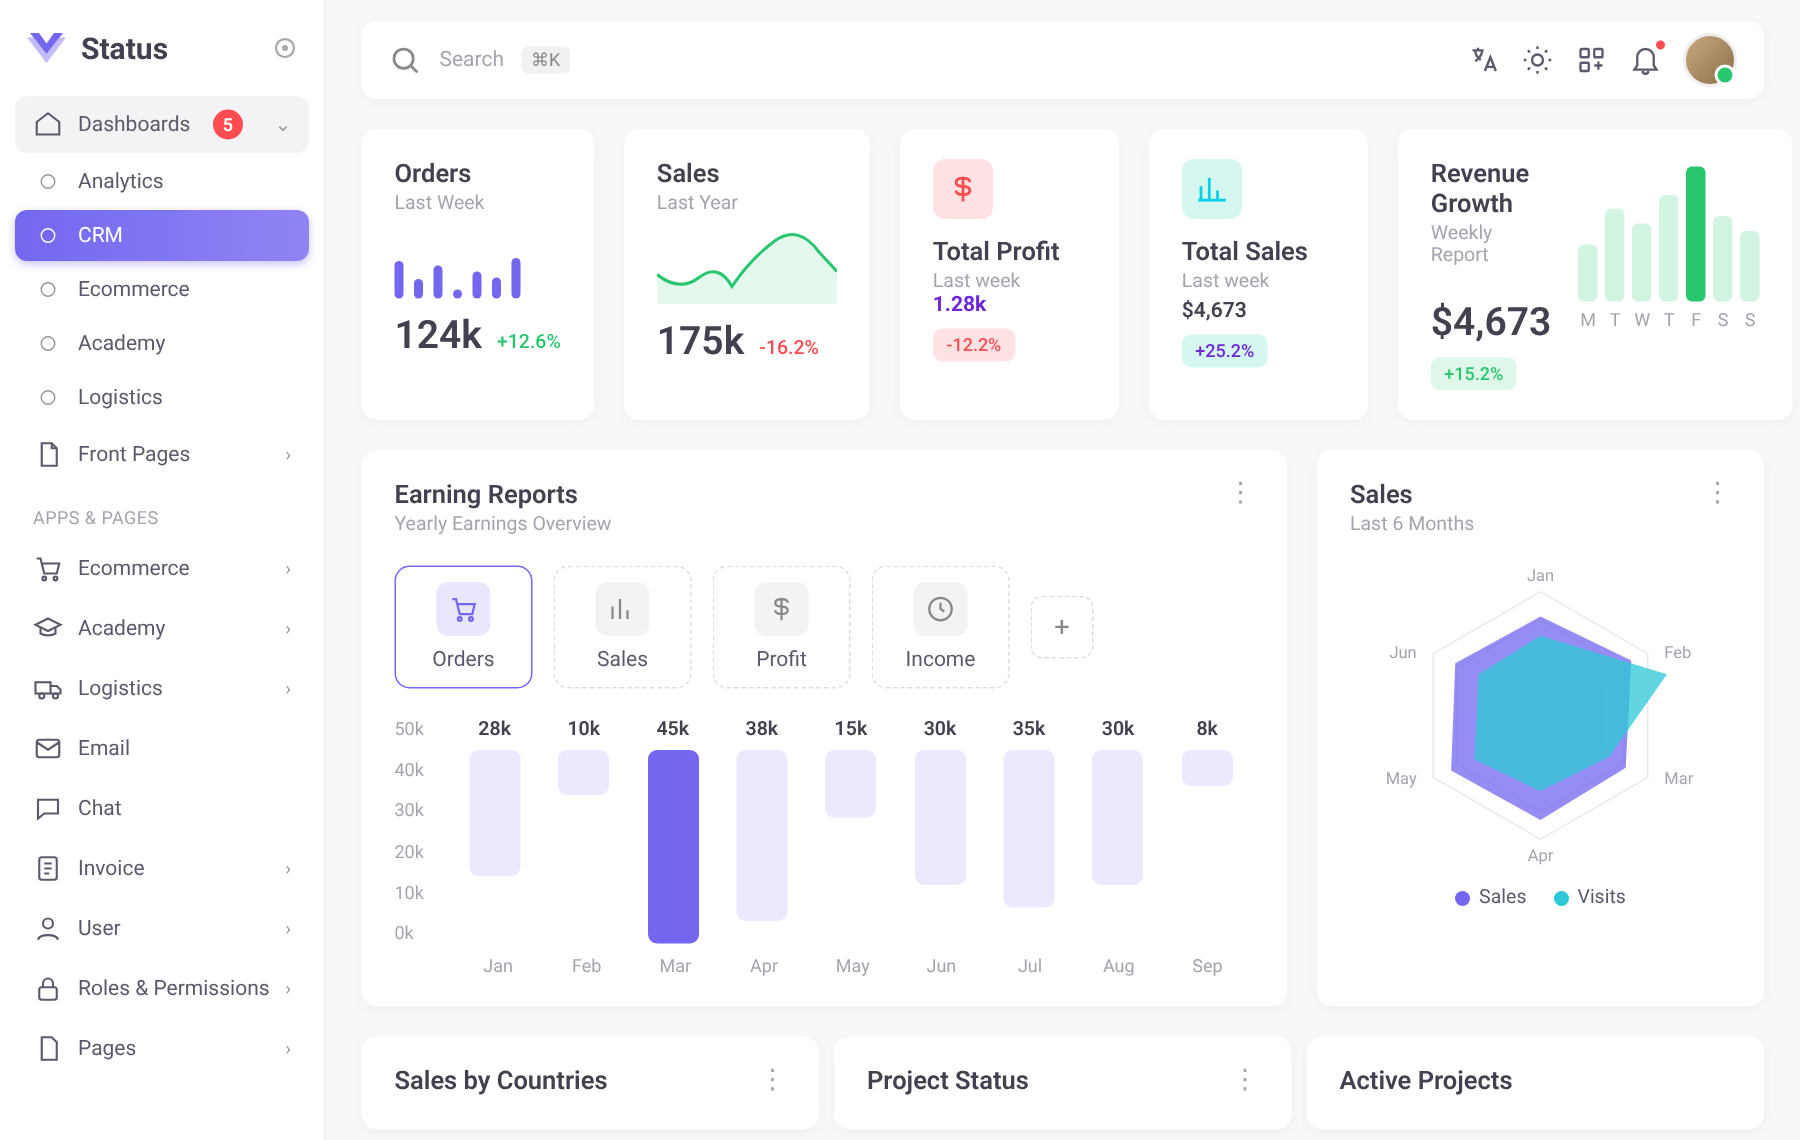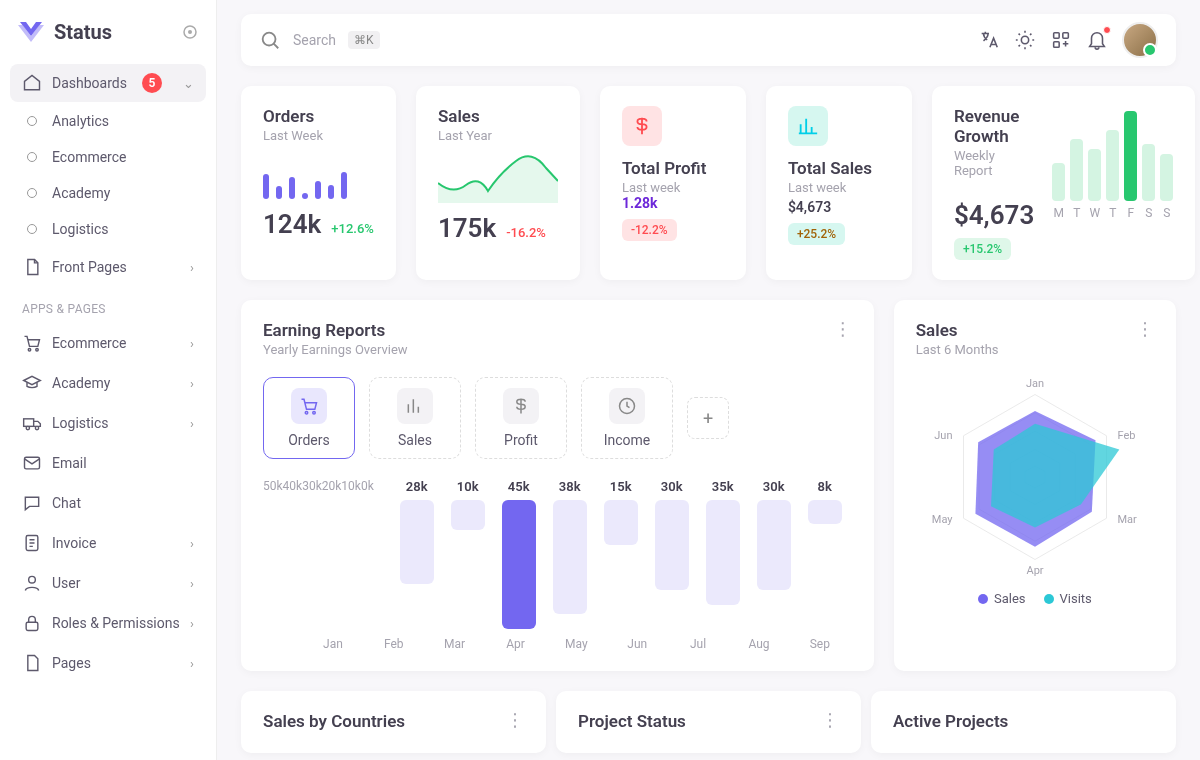--- a/index.html
+++ b/index.html
@@ -33,21 +33,21 @@
 .card-md{flex:0 0 146px}
 .card-wide{flex:1}
 .card h3{font-size:17px;font-weight:600;color:#444050;margin-bottom:2px}
 .card .sub{font-size:13px;color:#a5a3ae}
 .stat-row{display:flex;align-items:baseline;gap:10px;margin-top:8px}
 .stat-big{font-size:26px;font-weight:600;color:#444050}
 .pct-green{color:#28c76f;font-size:13px;font-weight:500}
 .pct-red{color:#ff4c51;font-size:13px;font-weight:500}
 .chip{display:inline-block;padding:4px 9px;border-radius:6px;font-size:12px;font-weight:500;margin-top:8px}
 .chip-red{background:#ffe3e4;color:#ff4c51}
-.chip-teal{background:#d6f7f0;color:#a16207}
+.chip-teal{background:#d6f7f0;color:#6d28d9}
 .chip-green{background:#dff7e9;color:#28c76f}
 .icon-box{width:40px;height:40px;border-radius:8px;display:flex;align-items:center;justify-content:center;margin-bottom:12px}
 .icon-box-red{background:#ffe3e4;color:#ff4c51}
 .icon-box-teal{background:#d6f7f0;color:#00cfe8}
 .mini-bars{display:flex;gap:7px;align-items:flex-end;height:42px;margin:14px 0 10px}
 .mini-bars span{width:6px;border-radius:3px;background:#7367f0}
 .sparkline{height:50px;margin:10px 0}
 .rev-right{display:flex;gap:18px}
 .rev-bars{display:flex;gap:5px;align-items:flex-end}
 .rev-bar{width:13px;border-radius:4px;background:#d4f4e2}
@@ -59,21 +59,21 @@
 .card-header{display:flex;justify-content:space-between;align-items:flex-start}
 .dots{color:#a5a3ae;cursor:pointer;font-size:18px;line-height:1}
 .tab-row{display:flex;gap:14px;margin:20px 0}
 .report-tab{width:92px;height:82px;border:1px dashed #ddd;border-radius:10px;display:flex;flex-direction:column;align-items:center;justify-content:center;gap:8px;cursor:pointer;color:#5d596c}
 .report-tab.active{border:1.5px solid #7367f0}
 .report-tab .tab-icon{width:36px;height:36px;border-radius:8px;background:#f3f2f5;display:flex;align-items:center;justify-content:center;color:#888}
 .report-tab.active .tab-icon{background:#e9e7fd;color:#7367f0}
 .report-tab span{font-size:14px}
 .report-tab.add{width:42px;height:42px;align-self:center;border-radius:8px}
 .bar-chart{display:flex;gap:10px}
-.y-axis{display:flex;flex-direction:row;justify-content:space-between;height:150px;font-size:12px;color:#a5a3ae;text-align:left;padding-right:6px}
+.y-axis{display:flex;flex-direction:column;justify-content:space-between;height:150px;font-size:12px;color:#a5a3ae;text-align:left;padding-right:6px}
 .bars-area{flex:1;display:flex;gap:17px;height:150px;padding:0 10px}
 .bar-col{flex:1;display:flex;flex-direction:column;align-items:center;gap:6px}
 .bar-col .val{font-size:13px;font-weight:600;color:#444050}
 .bar-col .bar{width:34px;border-radius:6px;background:#ebe9fc}
 .bar-col.hl .bar{background:#7367f0}
 .x-labels{display:flex;gap:17px;padding:8px 10px 0 48px}
 .x-labels span{flex:1;text-align:center;font-size:12px;color:#a5a3ae}
 .sales-card{flex:1}
 .radar-wrap{display:flex;flex-direction:column;align-items:center;margin-top:10px}
 .radar{width:220px;height:220px}
@@ -107,20 +107,24 @@
       <svg class="icon" viewBox="0 0 24 24" fill="none" stroke="currentColor" stroke-width="1.7">
           <path d="M3 10 L12 3 L21 10 V20 H3 Z"></path>
         </svg>
       <span>Dashboards</span>
       <span class="badge">5</span>
       <span class="chev">⌄</span>
     </div>
     <div class="nav-item">
         <span class="bullet"></span>
         <span>Analytics</span>
+      </div>
+    <div class="nav-item active">
+        <span class="bullet"></span>
+        <span>CRM</span>
       </div>
     <div class="nav-item">
         <span class="bullet"></span>
         <span>Ecommerce</span>
       </div>
     <div class="nav-item">
         <span class="bullet"></span>
         <span>Academy</span>
       </div>
     <div class="nav-item">

